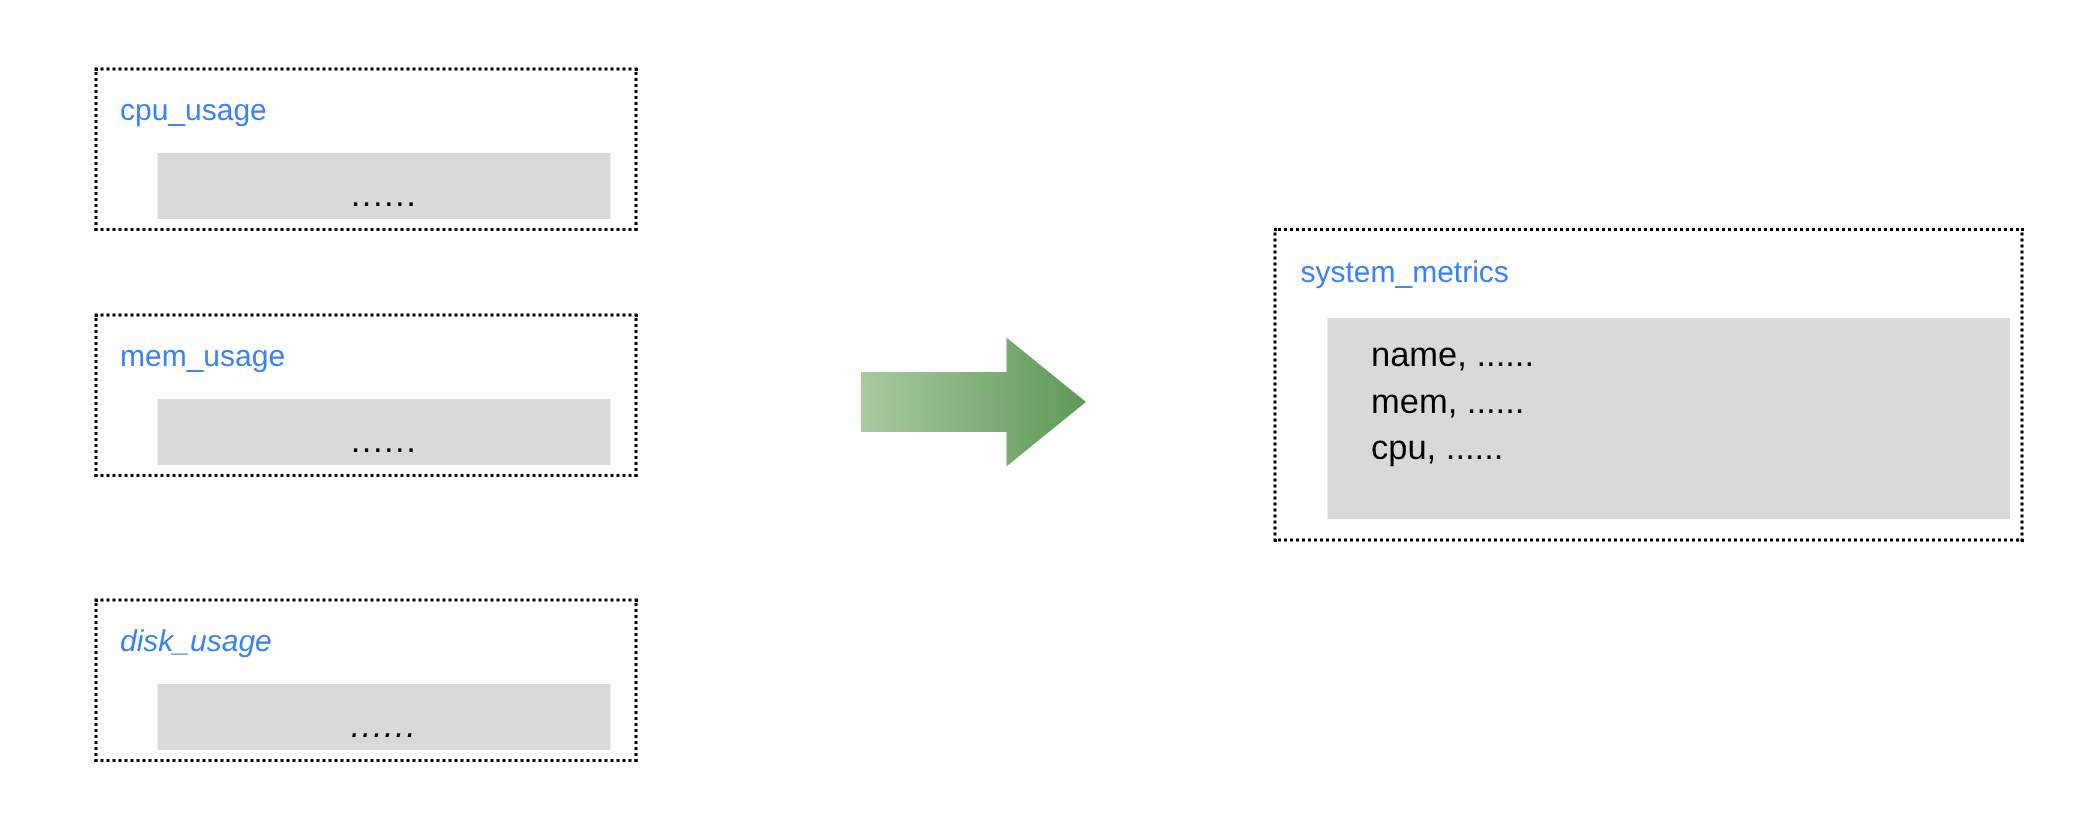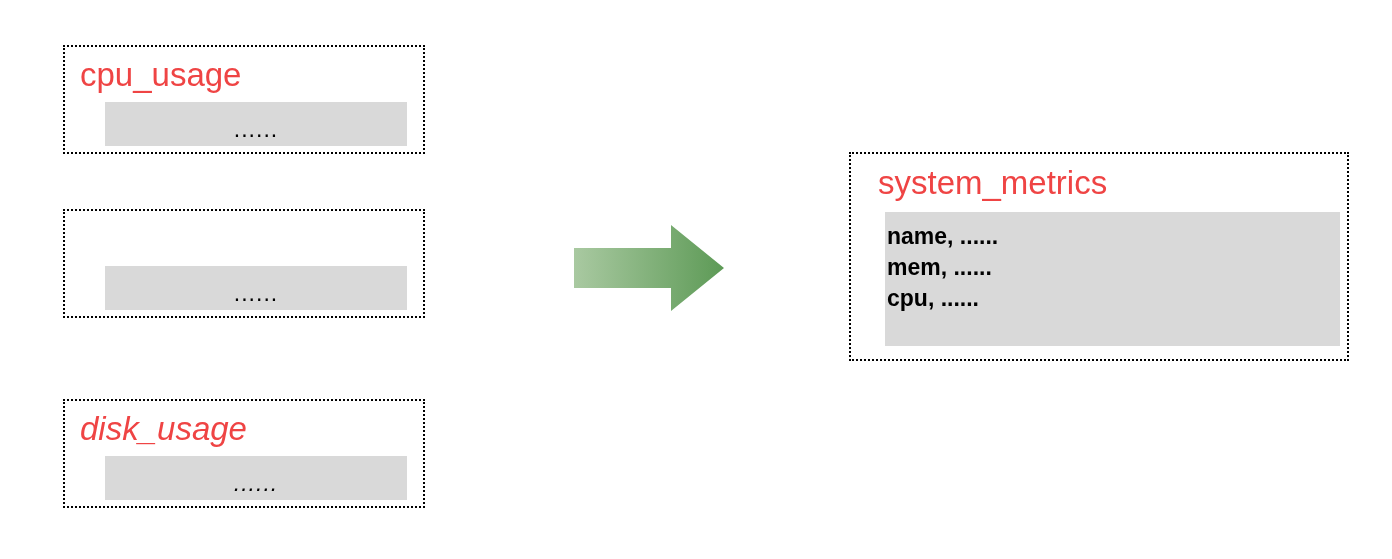--- a/index.html
+++ b/index.html
@@ -23,23 +23,23 @@
 
   
   .card {
     position: absolute;
     box-sizing: border-box;
     border: 2px dotted #000000;
     background: #ffffff;
   }
   .card-title {
     position: absolute;
-    font-size: 33px;
+    font-size: 20px;
     line-height: 29px;
-    color: #ef4444;
+    color: #3b82f6;
     white-space: nowrap;
   }
   .payload {
     position: absolute;
     background: #d9d9d9;
     box-sizing: border-box;
   }
   .payload-ellipsis {
     position: absolute;
     left: 0;
@@ -76,30 +76,29 @@
   }
 
   
   #card-target {
     left: 849px;
     top: 152px;
     width: 500px;
     height: 209px;
   }
   #card-target .card-title {
-    left: 27px;
+    left: 16px;
     top: 14px;
   }
   #card-target .payload {
     left: 34px;
     top: 58px;
     width: 455px;
     height: 134px;
-    padding: 9px 0 0 2px;
-    font-weight: bold;
+    padding: 9px 0 0 29px;
   }
   .payload-line {
     font-size: 23px;
     line-height: 31px;
     color: #000000;
     white-space: pre;
   }
 
   
   #arrow {
@@ -116,20 +115,21 @@
 <div id="canvas">
 
   <div class="card source-card" id="card-cpu">
     <div class="card-title">cpu_usage</div>
     <div class="payload">
       <div class="payload-ellipsis">......</div>
     </div>
   </div>
 
   <div class="card source-card" id="card-mem">
+    <div class="card-title">mem_usage</div>
     <div class="payload">
       <div class="payload-ellipsis">......</div>
     </div>
   </div>
 
   <div class="card source-card" id="card-disk">
     <div class="card-title">disk_usage</div>
     <div class="payload">
       <div class="payload-ellipsis">......</div>
     </div>

